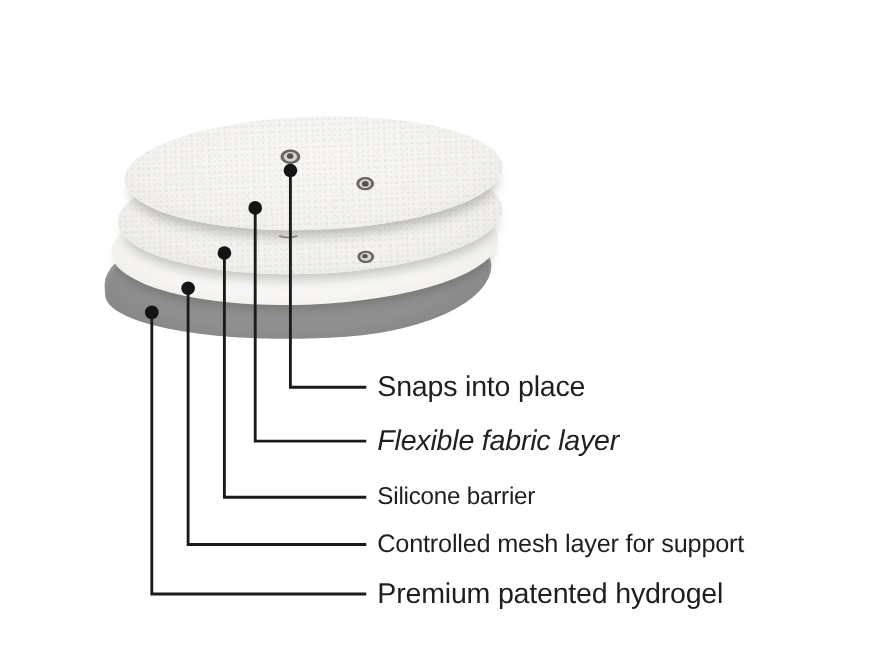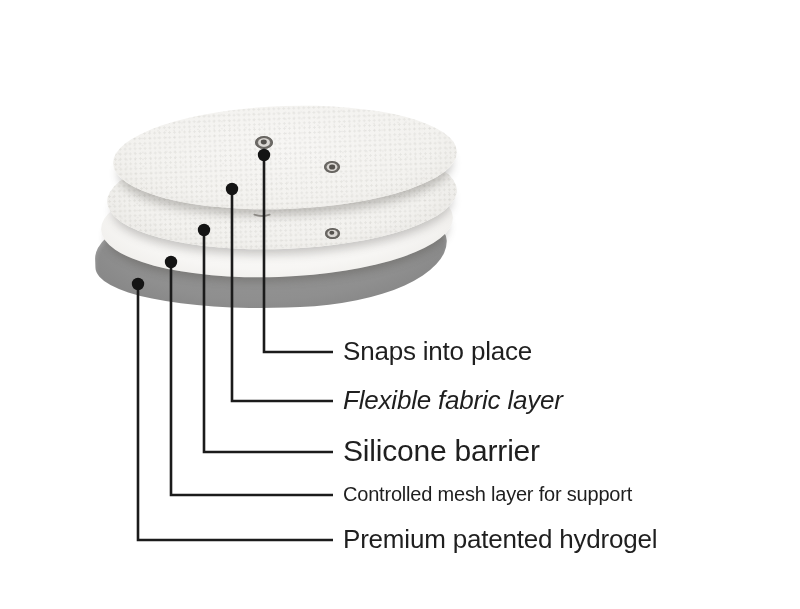--- a/index.html
+++ b/index.html
@@ -97,17 +97,17 @@
       <path d="M 204 230 L 204 452 L 333 452" fill="none" stroke="#1b1b1b" stroke-width="2.6"></path>
       <circle cx="204" cy="230" r="6.2" fill="#141414"></circle>
       <path d="M 171 262 L 171 495 L 333 495" fill="none" stroke="#1b1b1b" stroke-width="2.6"></path>
       <circle cx="171" cy="262" r="6.2" fill="#141414"></circle>
       <path d="M 138 284 L 138 540 L 333 540" fill="none" stroke="#1b1b1b" stroke-width="2.6"></path>
       <circle cx="138" cy="284" r="6.2" fill="#141414"></circle>
     </svg>
   <div>
       <div class="callout-label" style="left: 343px; top: 352px; font-size: 26px; color: rgb(31, 31, 31);">Snaps into place</div>
       <div class="callout-label" style="left: 343px; top: 401px; font-size: 26px; color: rgb(31, 31, 31); font-style: italic;">Flexible fabric layer</div>
-      <div class="callout-label" style="left: 343px; top: 452px; font-size: 30px; color: rgb(31, 31, 31);">Silicone barrier</div>
-      <div class="callout-label" style="left: 343px; top: 495px; font-size: 20px; color: rgb(31, 31, 31);">Controlled mesh layer for support</div>
+      <div class="callout-label" style="left: 343px; top: 452px; font-size: 22px; color: rgb(31, 31, 31);">Silicone barrier</div>
+      <div class="callout-label" style="left: 343px; top: 495px; font-size: 23px; color: rgb(31, 31, 31);">Controlled mesh layer for support</div>
       <div class="callout-label" style="left: 343px; top: 540px; font-size: 26px; color: rgb(31, 31, 31);">Premium patented hydrogel</div>
     </div>
 </div>
 
 </body></html>

